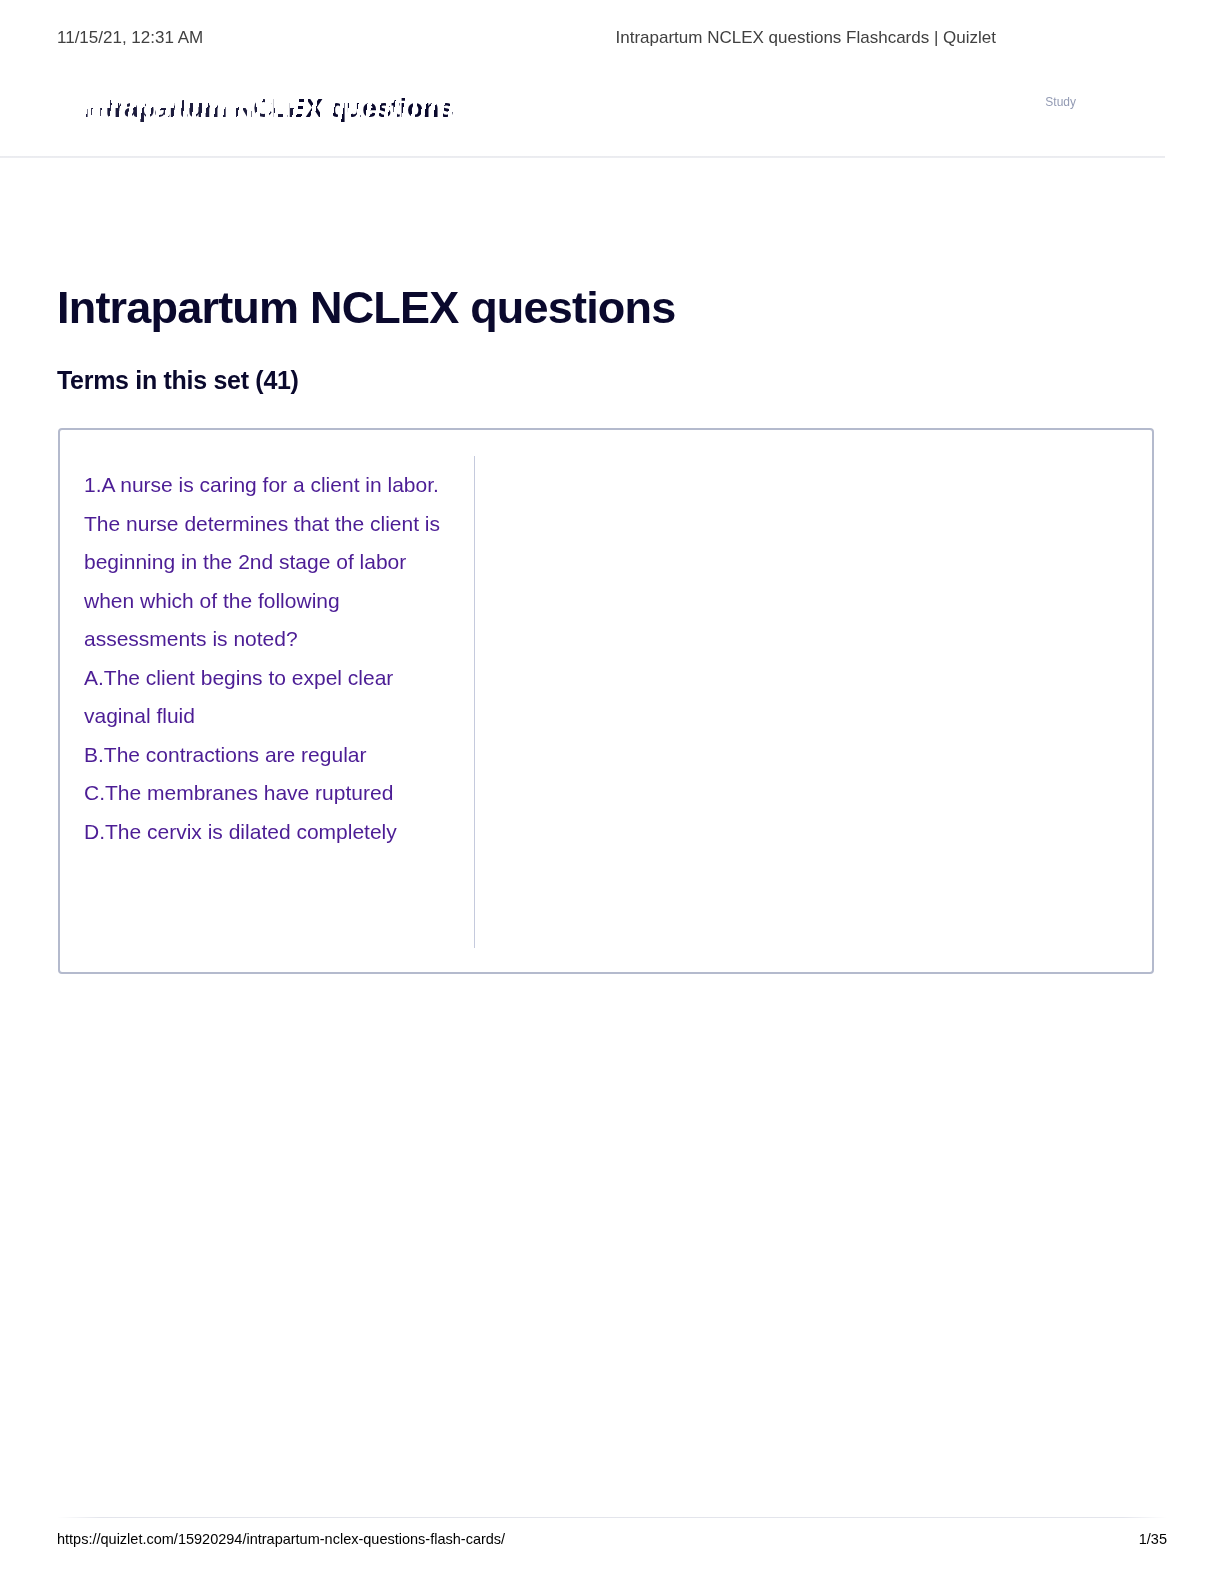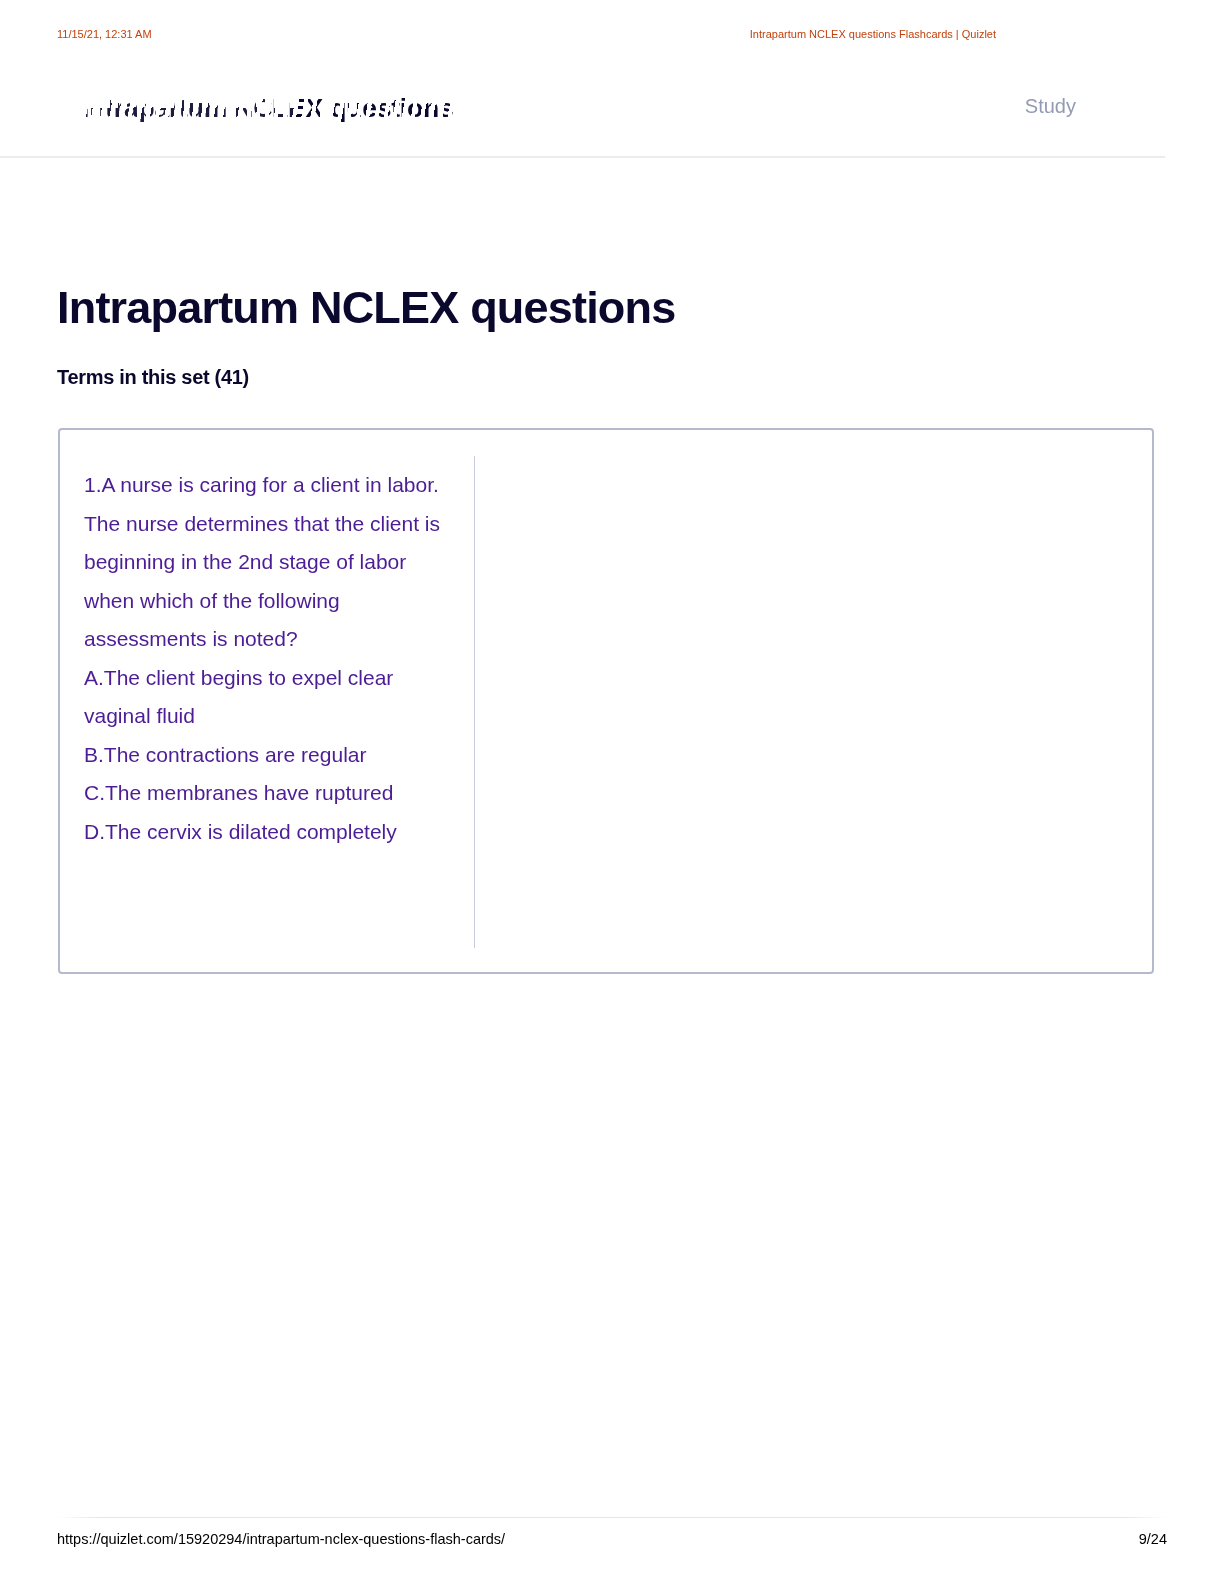--- a/index.html
+++ b/index.html
@@ -17,22 +17,22 @@
     overflow: hidden;
   }
 
   
   .print-header {
     position: absolute;
     top: 28px;
     left: 0;
     width: 1224px;
     height: 20px;
-    font-size: 11px;
-    color: #c2410c;
+    font-size: 17px;
+    color: #404040;
     font-family: "Liberation Sans", "DejaVu Sans", sans-serif;
   }
   .print-header .ph-left {
     position: absolute;
     left: 57px;
     top: 0;
     white-space: nowrap;
   }
   .print-header .ph-center {
     position: absolute;
@@ -142,21 +142,21 @@
     background:
       repeating-linear-gradient(to right,
         rgba(255,255,255,0) 0px, rgba(255,255,255,0) 3px,
         #ffffff 3px, #ffffff 9px);
     pointer-events: none;
   }
   .header-study {
     position: absolute;
     right: 148px;
     top: 23px;
-    font-size: 20px;
+    font-size: 12px;
     color: #939bb4;
     white-space: nowrap;
   }
 
   
   .breadcrumb-wrap {
     position: absolute;
     left: 57px;
     top: 145px;
     height: 19px;
@@ -184,21 +184,21 @@
     color: #0a092d;
     letter-spacing: -0.8px;
     margin: 0;
     line-height: 1.1;
     white-space: nowrap;
   }
   .terms-heading {
     position: absolute;
     left: 57px;
     top: 365px;
-    font-size: 20px;
+    font-size: 25px;
     font-weight: bold;
     color: #0a092d;
     letter-spacing: -0.3px;
     margin: 0;
     line-height: 1.2;
     white-space: nowrap;
   }
 
   
   .term-card {
@@ -279,14 +279,14 @@
 A.The client begins to expel clear vaginal fluid
 B.The contractions are regular
 C.The membranes have ruptured
 D.The cervix is dilated completely</p>
   </div>
 </div>
 
 <div class="footer-rule"></div>
 <div class="print-footer">
   <span class="pf-left">https://quizlet.com/15920294/intrapartum-nclex-questions-flash-cards/</span>
-  <span class="pf-right">9/24</span>
+  <span class="pf-right">1/35</span>
 </div>
 
 </body></html>

